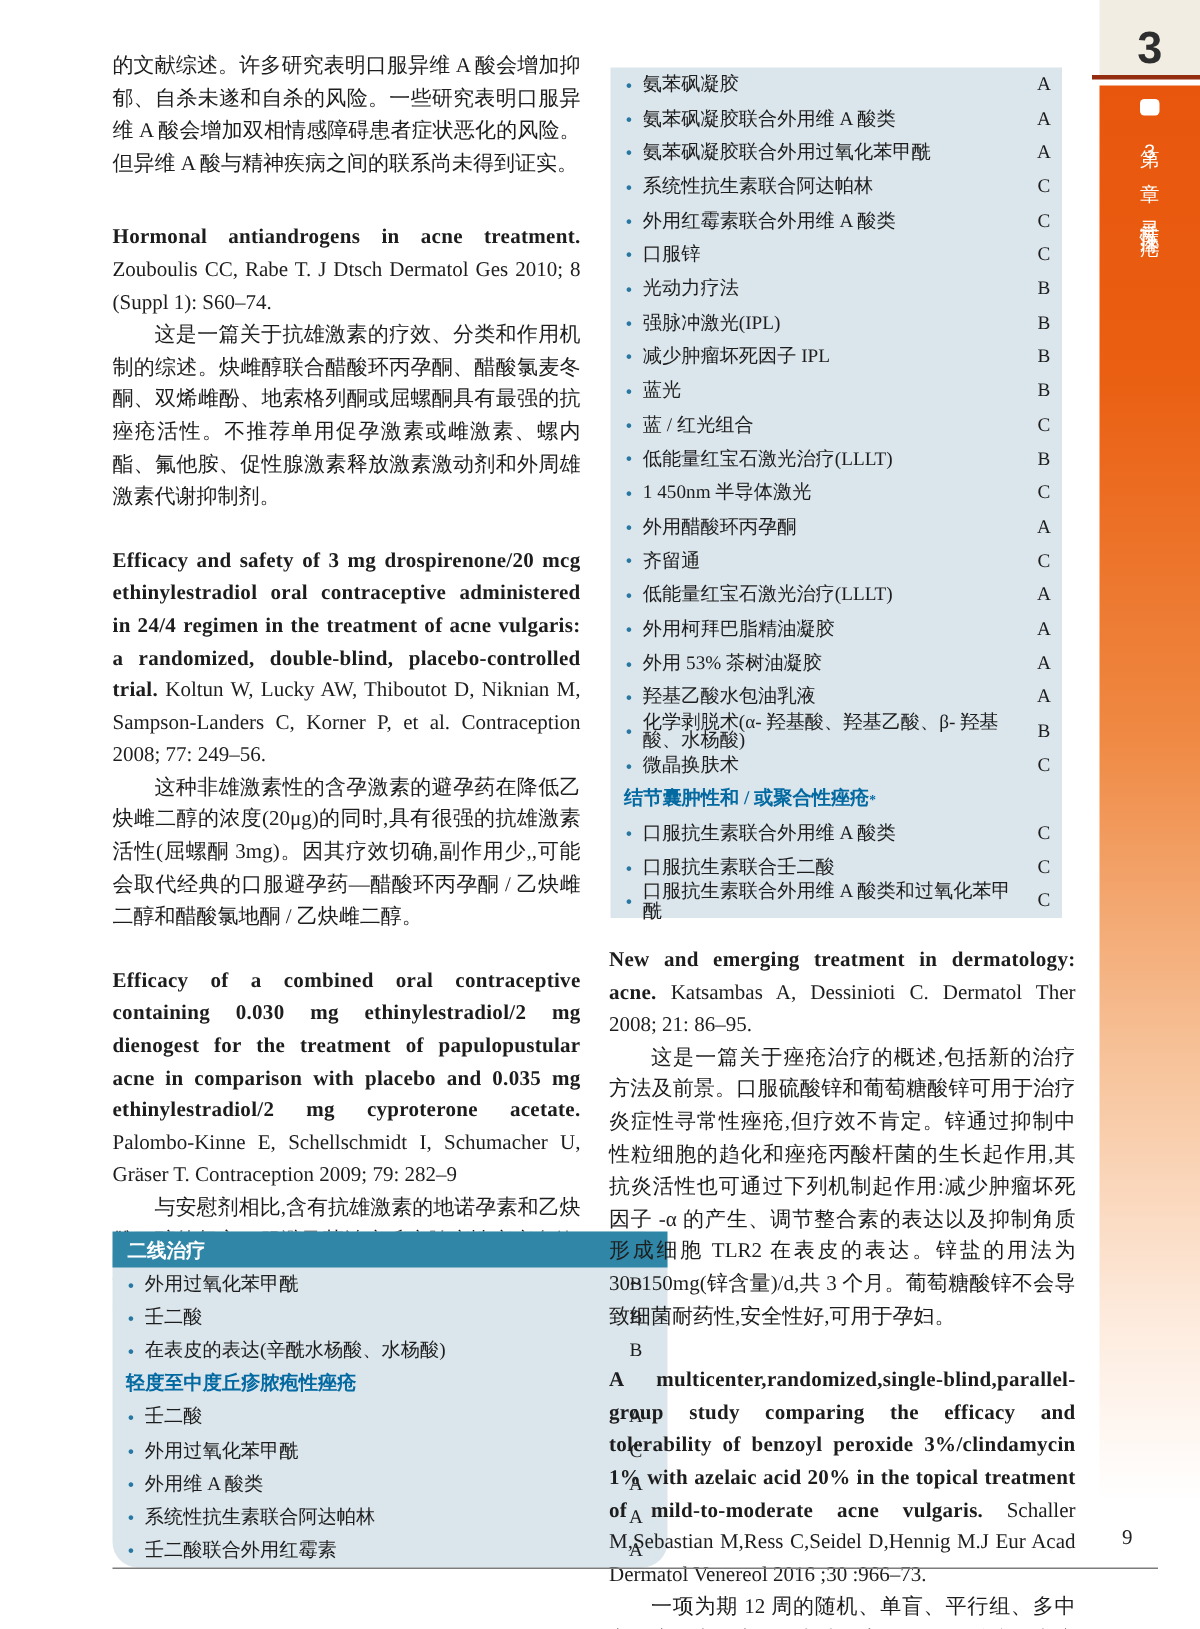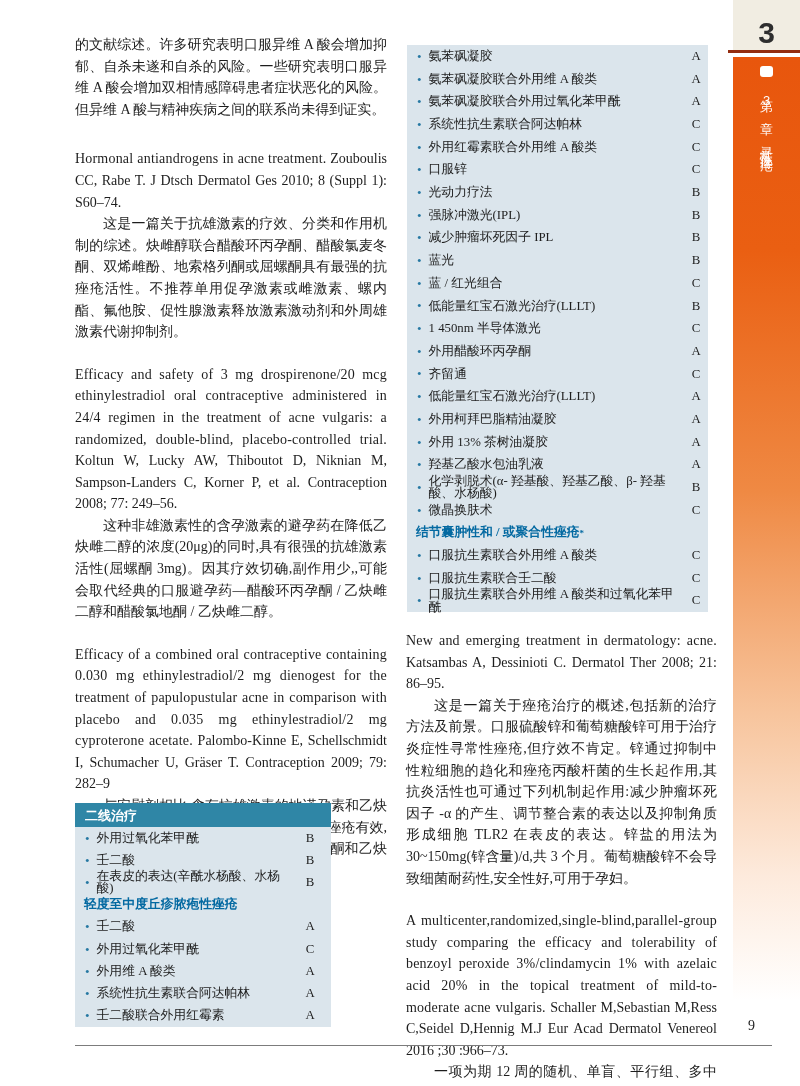--- a/index.html
+++ b/index.html
@@ -7,27 +7,27 @@
     position:relative;width:800px;height:1086px;background:#ffffff;overflow:hidden;
     font-family:"Liberation Serif","DejaVu Serif",serif;color:#1d1d1d;
   }
   
   .col-left{position:absolute;left:75px;top:34px;width:312px;}
   .col-right-text{position:absolute;left:406px;top:630px;width:311px;}
   .para{font-size:14px;line-height:21.6px;text-align:justify;margin:0;}
   .indent{text-indent:2em;}
   .mt{margin-top:21px;}
   .mt-lg{margin-top:28px;}
-  .ref strong{font-weight:normal;letter-spacing:.2px;}
+  .ref strong{font-weight:bold;letter-spacing:.2px;}
   
   .treat-table{
     position:absolute;background:var(--table-body-bg,#dbe5ec);
     font-size:12.8px;line-height:1;
   }
-  .left-table{left:75px;top:803px;width:256px;}
+  .left-table{left:75px;top:821px;width:370px;border-radius:17px;}
   .right-table{left:407px;top:45px;width:301px;}
   .t-header{
     background:var(--table-header-bg,#2f86a6);color:#ffffff;font-weight:bold;
     height:24px;display:flex;align-items:center;padding:0 0 0 10px;font-size:13px;
   }
   .t-sub{font-weight:bold;display:flex;align-items:center;padding:0 0 0 9px;color:#0369a1;}
   .t-row{display:flex;align-items:center;padding:0 0 0 10px;}
   .left-table .t-row,.left-table .t-sub{height:22.2px;}
   .right-table .t-row,.right-table .t-sub{height:22.7px;}
   .t-bullet{color:var(--bullet,#2678a2);margin-right:7px;font-size:13px;line-height:1;}
@@ -208,21 +208,21 @@
         <span class="t-label">低能量红宝石激光治疗(LLLT)</span>
         <span class="t-grade">A</span>
       </div>
       <div class="t-row">
         <span class="t-bullet">•</span>
         <span class="t-label">外用柯拜巴脂精油凝胶</span>
         <span class="t-grade">A</span>
       </div>
       <div class="t-row">
         <span class="t-bullet">•</span>
-        <span class="t-label">外用 13% 茶树油凝胶</span>
+        <span class="t-label">外用 53% 茶树油凝胶</span>
         <span class="t-grade">A</span>
       </div>
       <div class="t-row">
         <span class="t-bullet">•</span>
         <span class="t-label">羟基乙酸水包油乳液</span>
         <span class="t-grade">A</span>
       </div>
       <div class="t-row">
         <span class="t-bullet">•</span>
         <span class="t-label">化学剥脱术(α- 羟基酸、羟基乙酸、β- 羟基酸、水杨酸)</span>

